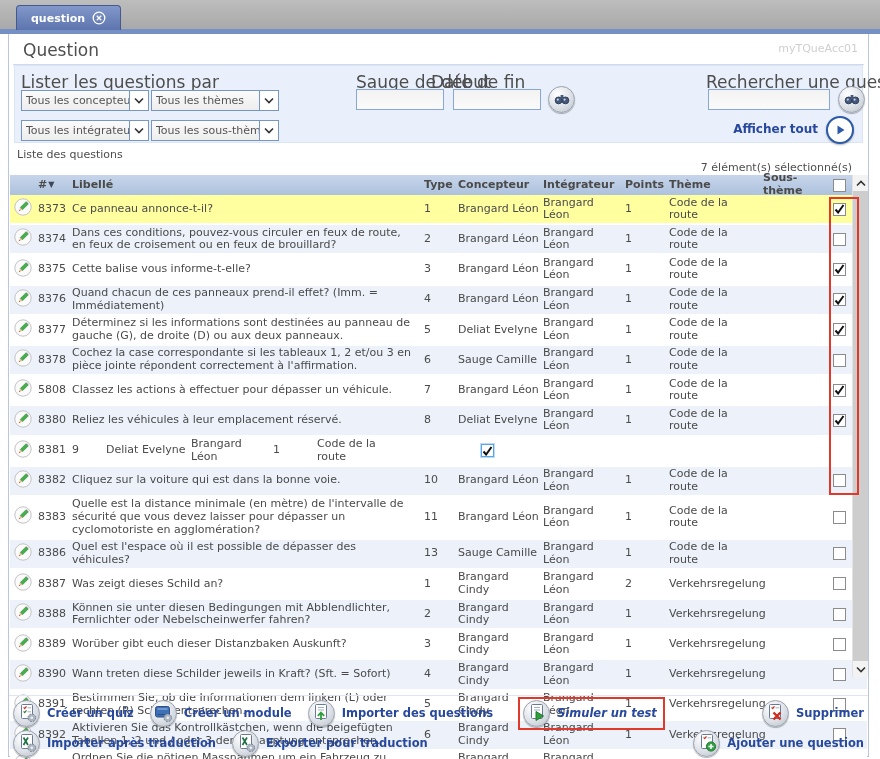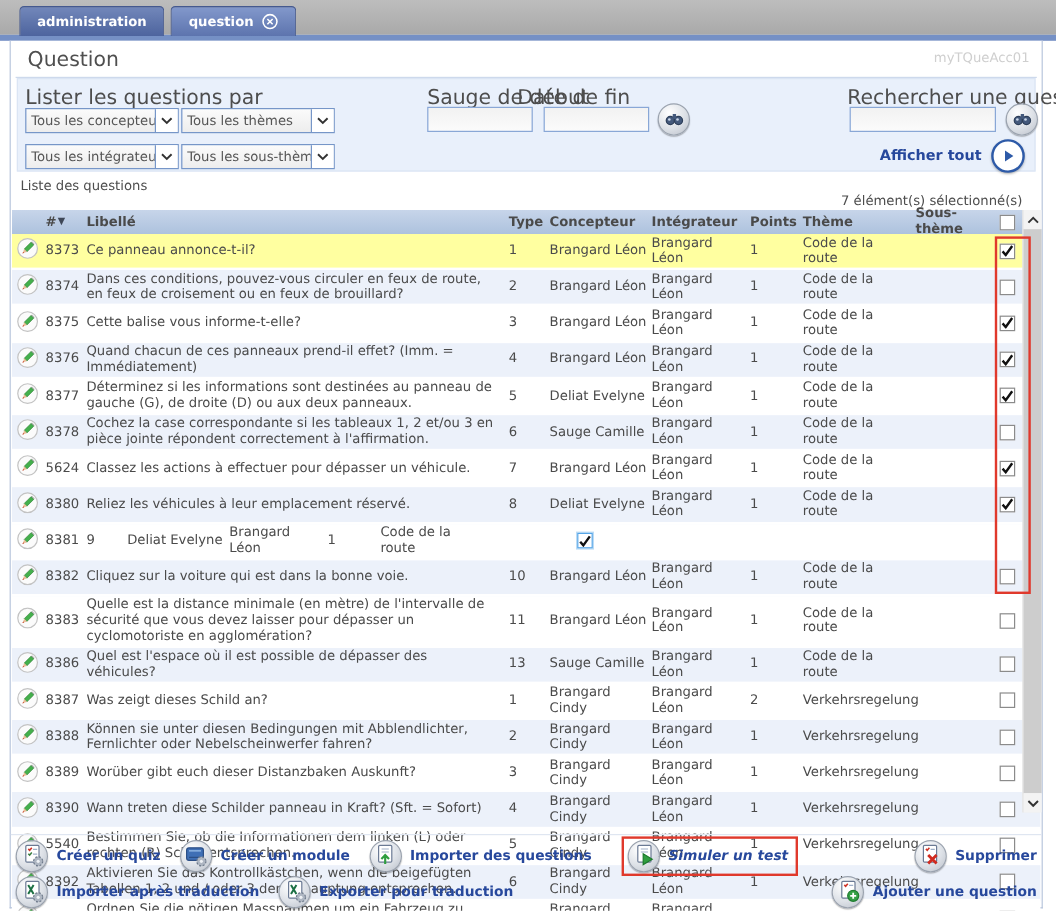--- a/index.html
+++ b/index.html
@@ -93,23 +93,20 @@
   .anno{position:absolute;border:2px solid #e0392c;pointer-events:none;z-index:60;box-sizing:border-box;}
 </style>
 </head>
 <body>
 
 <div class="screen">
 
   <div class="tabbar"></div>
   <div class="tabstrip-line"></div>
   <div class="tabs">
-      <div class="tab">
-    <span>administration</span>
-  </div>
       <div class="tab active">
     <span>question</span>
   <span class="close">
           <svg width="14" height="14" viewBox="0 0 14 14">
             <circle cx="7" cy="7" r="5.8" fill="none" stroke="#fff" stroke-width="1.3"></circle>
             <path d="M4.8 4.8l4.4 4.4M9.2 4.8l-4.4 4.4" stroke="#fff" stroke-width="1.3"></path>
           </svg>
         </span>
       </div>
     </div>
@@ -376,21 +373,21 @@
       <span><svg width="18" height="18" viewBox="0 0 18 18">
                   <circle cx="9" cy="9" r="8.2" fill="#fbfbfb" stroke="#c3c3c3"></circle>
                   <g transform="rotate(45 9 9)">
                     <rect x="7.4" y="2.2" width="3.2" height="1.6" fill="#b7b7b7"></rect>
                     <rect x="7.4" y="3.4" width="3.2" height="8" fill="#44b04c" stroke="#2c7f33" stroke-width="0.5"></rect>
                     <path d="M7.4 11.4h3.2L9 15z" fill="#e8bd96"></path>
                     <path d="M8.45 13.7L9 15l.55-1.3z" fill="#c0281c"></path>
                   </g>
                 </svg></span>
     </span>
-    <span class="cell c-id">5624</span>
+    <span class="cell c-id">5808</span>
     <span class="cell c-lib">Classez les actions à effectuer pour dépasser un véhicule.</span>
     <span class="cell c-type">7</span>
     <span class="cell c-con">Brangard Léon</span>
     <span class="cell c-int">Brangard Léon</span>
     <span class="cell c-pts">1</span>
     <span class="cell c-theme">Code de la route</span>
     <span class="cell c-stheme"></span>
     <span class="cell c-check">
       <span class="cb checked">
                 <svg width="11" height="10" viewBox="0 0 11 10">
@@ -604,21 +601,21 @@
                   <circle cx="9" cy="9" r="8.2" fill="#fbfbfb" stroke="#c3c3c3"></circle>
                   <g transform="rotate(45 9 9)">
                     <rect x="7.4" y="2.2" width="3.2" height="1.6" fill="#b7b7b7"></rect>
                     <rect x="7.4" y="3.4" width="3.2" height="8" fill="#44b04c" stroke="#2c7f33" stroke-width="0.5"></rect>
                     <path d="M7.4 11.4h3.2L9 15z" fill="#e8bd96"></path>
                     <path d="M8.45 13.7L9 15l.55-1.3z" fill="#c0281c"></path>
                   </g>
                 </svg></span>
     </span>
     <span class="cell c-id">8390</span>
-    <span class="cell c-lib">Wann treten diese Schilder panneau in Kraft? (Sft. = Sofort)</span>
+    <span class="cell c-lib">Wann treten diese Schilder jeweils in Kraft? (Sft. = Sofort)</span>
     <span class="cell c-type">4</span>
     <span class="cell c-con">Brangard Cindy</span>
     <span class="cell c-int">Brangard Léon</span>
     <span class="cell c-pts">1</span>
     <span class="cell c-theme">Verkehrsregelung</span>
     <span class="cell c-stheme"></span>
     <span class="cell c-check">
       <span class="cb"></span>
     </span>
   </div>
@@ -627,21 +624,21 @@
       <span><svg width="18" height="18" viewBox="0 0 18 18">
                   <circle cx="9" cy="9" r="8.2" fill="#fbfbfb" stroke="#c3c3c3"></circle>
                   <g transform="rotate(45 9 9)">
                     <rect x="7.4" y="2.2" width="3.2" height="1.6" fill="#b7b7b7"></rect>
                     <rect x="7.4" y="3.4" width="3.2" height="8" fill="#44b04c" stroke="#2c7f33" stroke-width="0.5"></rect>
                     <path d="M7.4 11.4h3.2L9 15z" fill="#e8bd96"></path>
                     <path d="M8.45 13.7L9 15l.55-1.3z" fill="#c0281c"></path>
                   </g>
                 </svg></span>
     </span>
-    <span class="cell c-id">5540</span>
+    <span class="cell c-id">8391</span>
     <span class="cell c-lib">Bestimmen Sie, ob die Informationen dem linken (L) oder rechten (R) Schild entsprechen.</span>
     <span class="cell c-type">5</span>
     <span class="cell c-con">Brangard Cindy</span>
     <span class="cell c-int">Brangard Léon</span>
     <span class="cell c-pts">1</span>
     <span class="cell c-theme">Verkehrsregelung</span>
     <span class="cell c-stheme"></span>
     <span class="cell c-check">
       <span class="cb"></span>
     </span>

